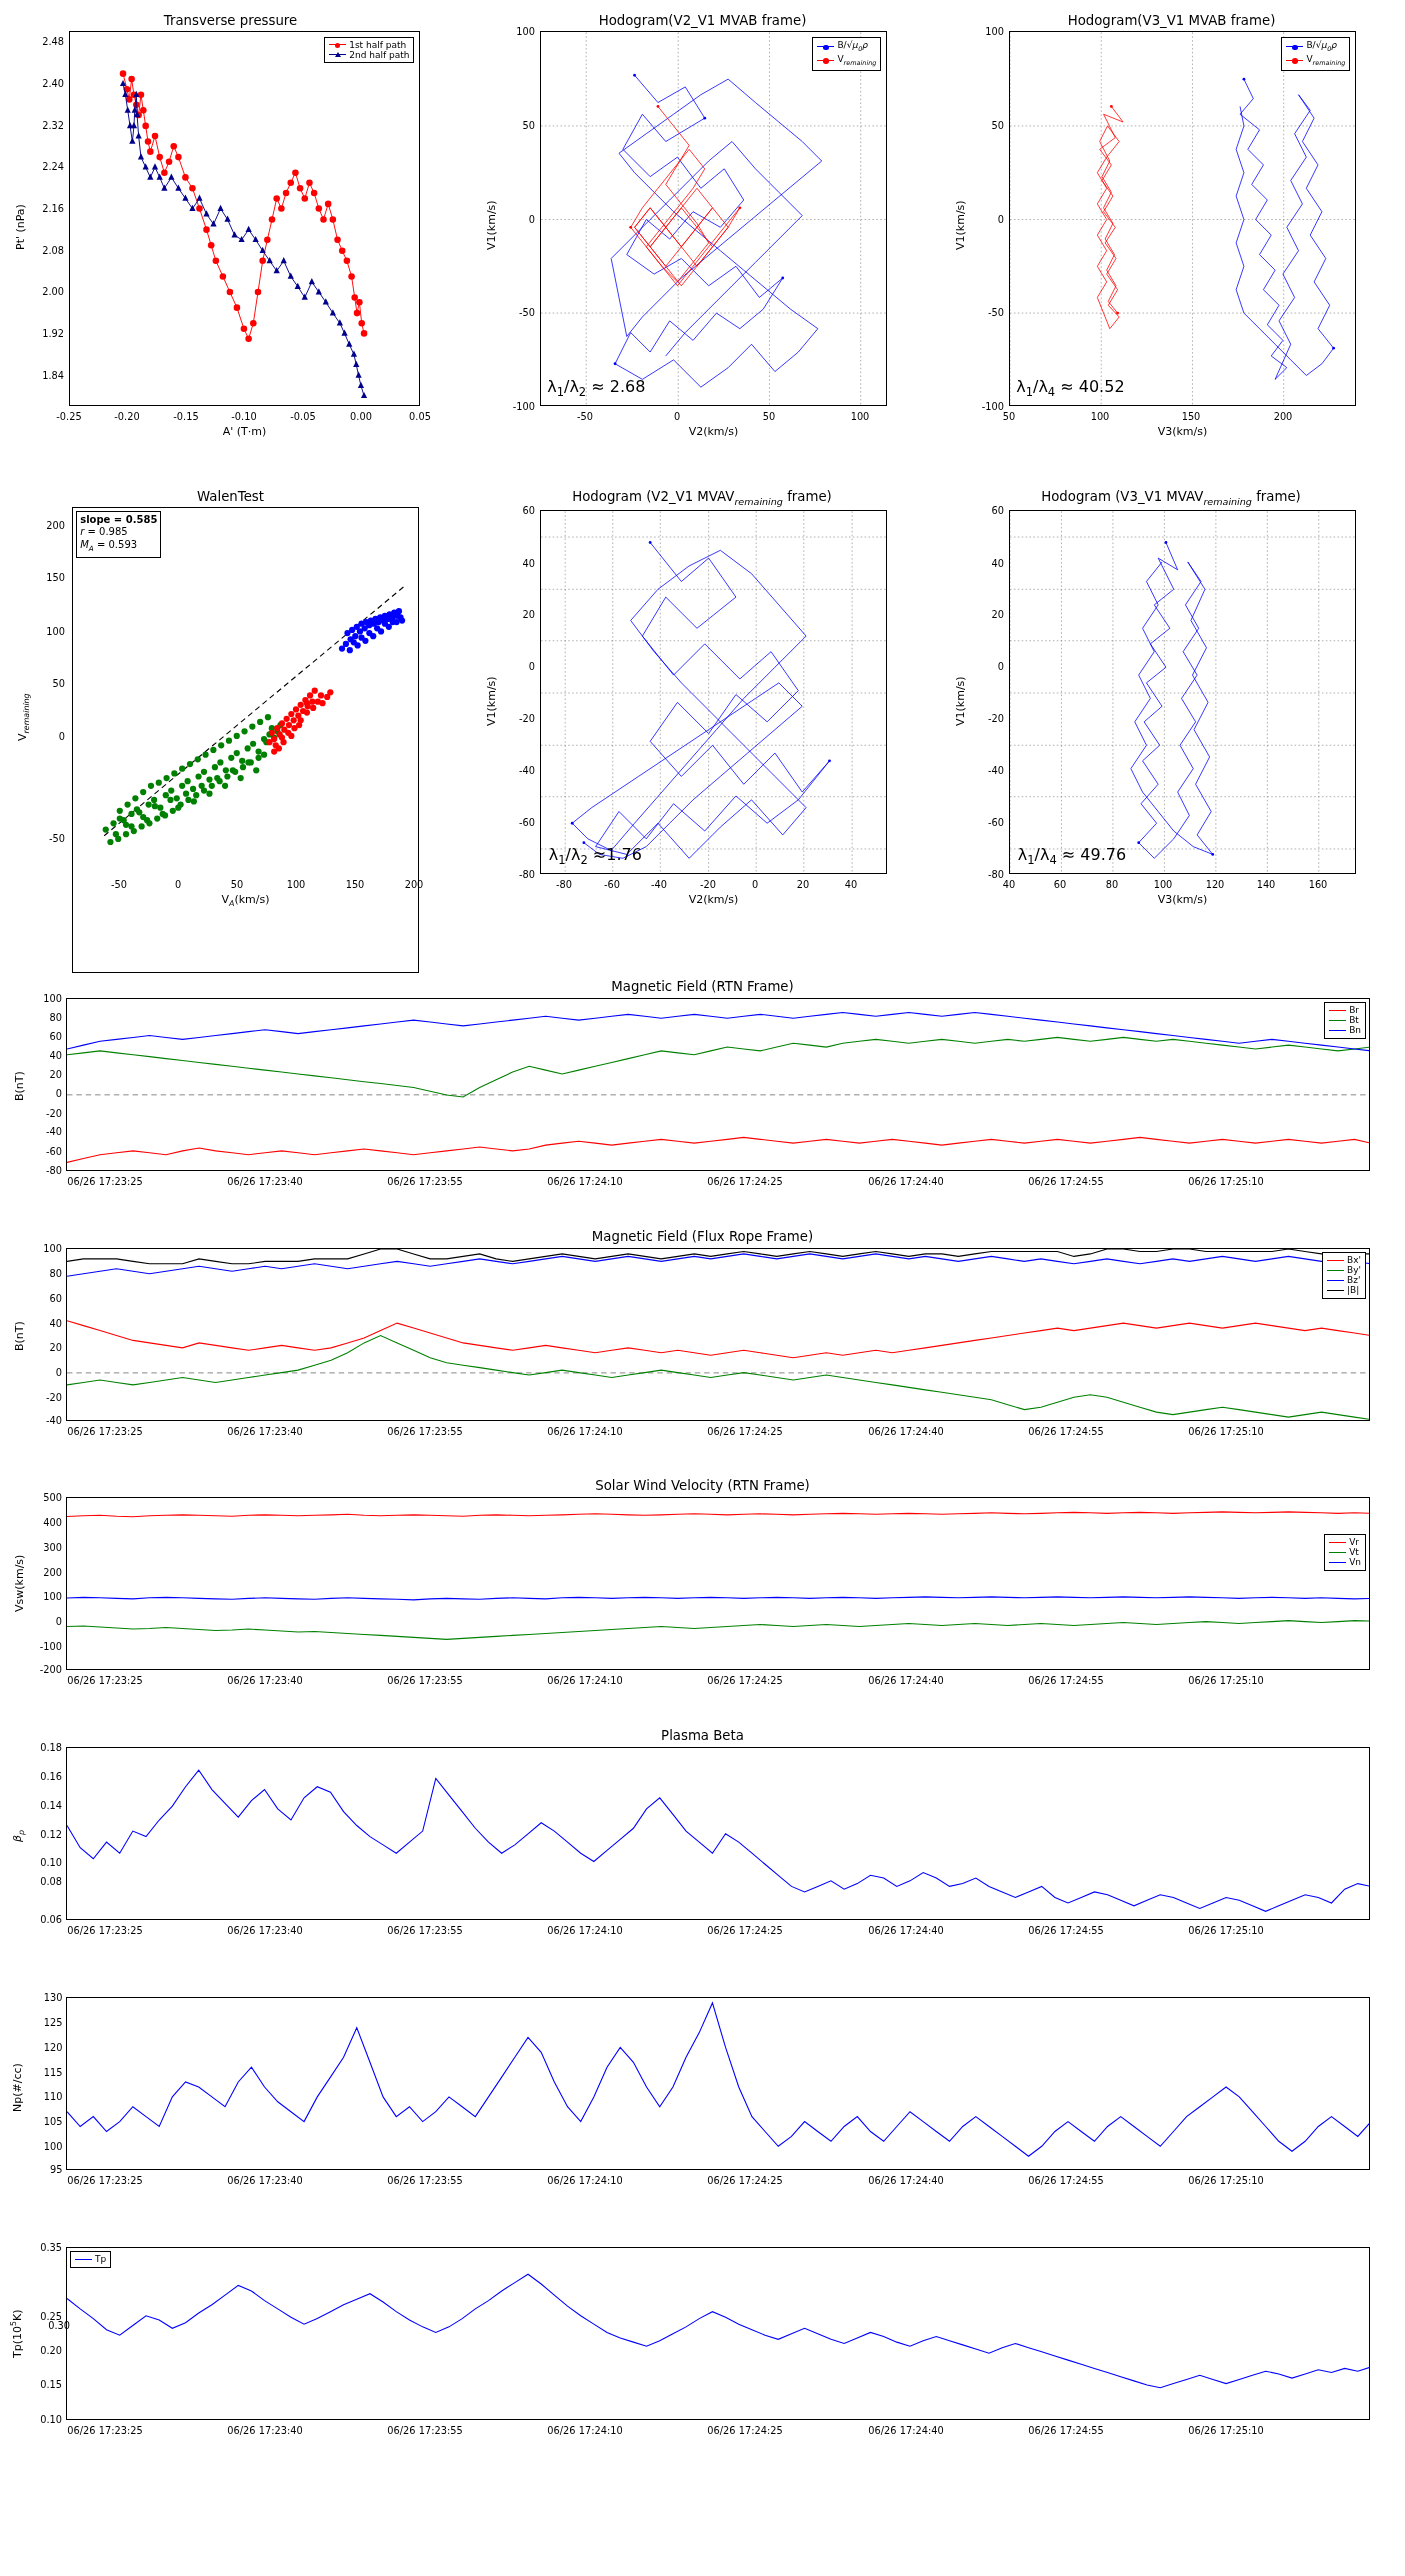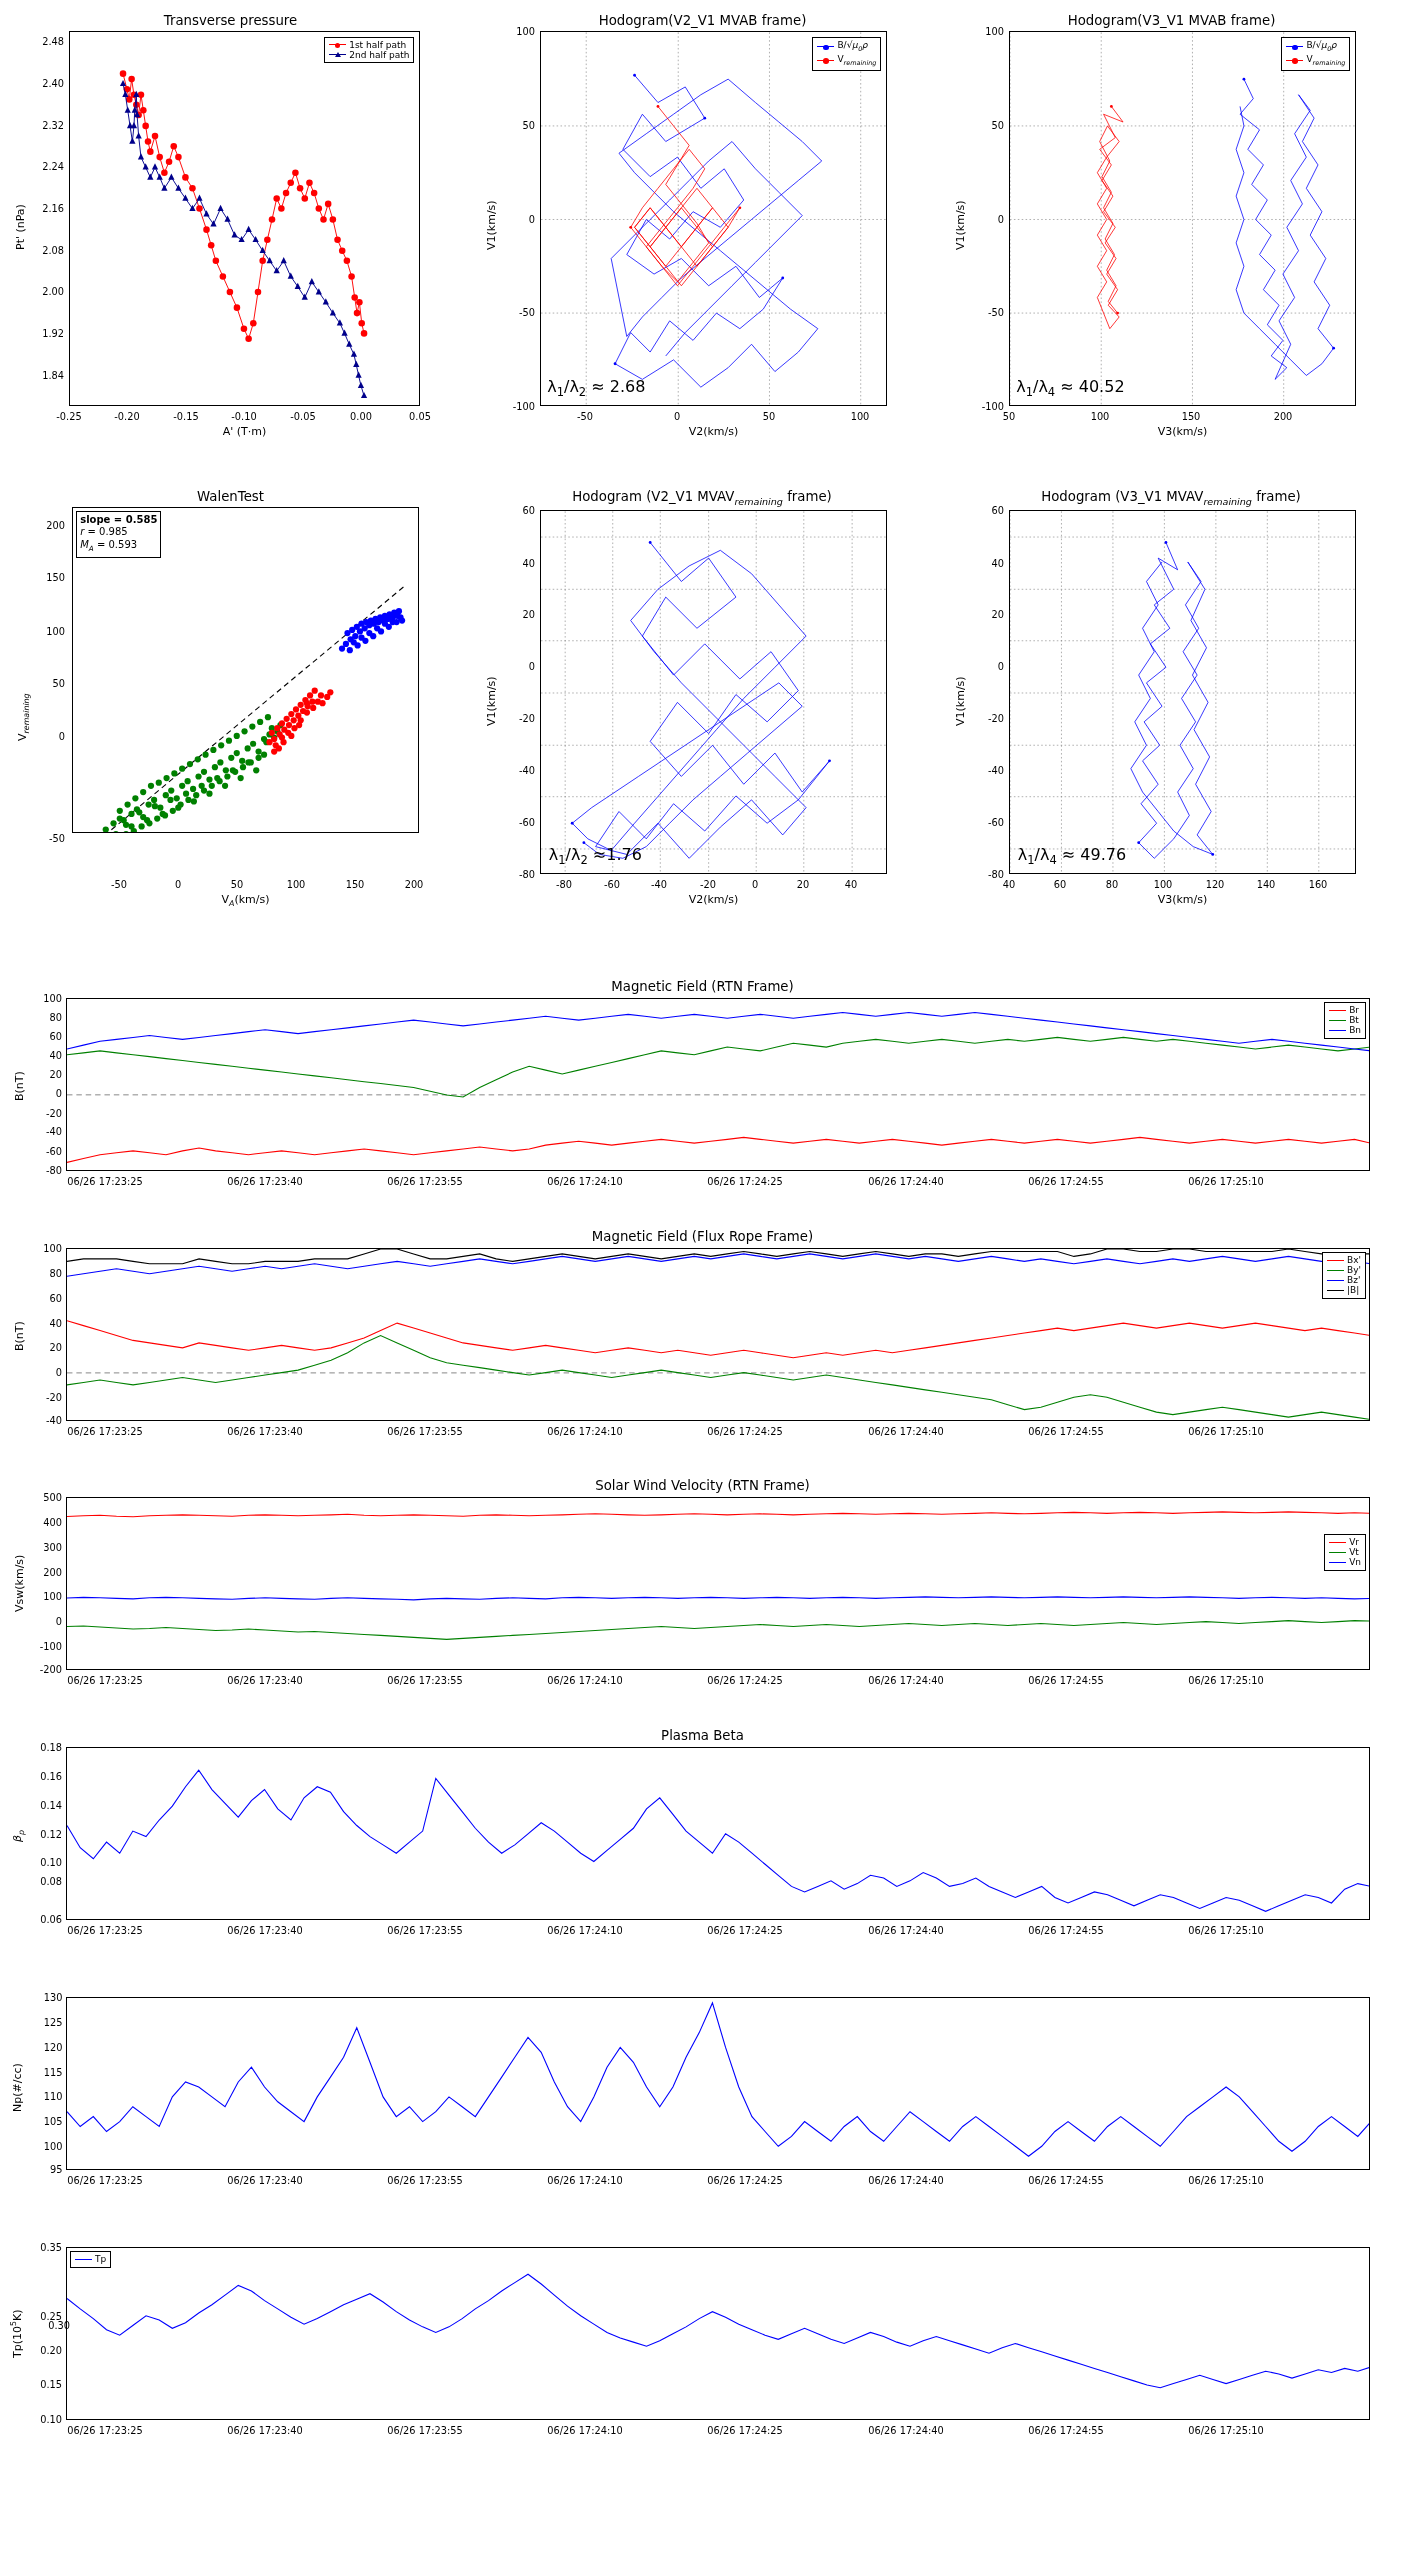--- a/index.html
+++ b/index.html
@@ -293,21 +293,21 @@
     <div class="tickx tick" style="left:72px;top:411px;">50</div>
     <div class="tickx tick" style="left:163px;top:411px;">100</div>
     <div class="tickx tick" style="left:254px;top:411px;">150</div>
     <div class="tickx tick" style="left:346px;top:411px;">200</div>
     <div class="xlabel" style="left:72px;top:425px;width:347px;">V3(km/s)</div>
     <div class="ylabel" style="left:17px;top:250px;">V1(km/s)</div>
   </div>
 
   <div class="panel" style="left:0;top:476px;width:468px;height:437px;">
     <div class="ptitle" style="left:47px;top:12.5px;width:367px;">WalenTest</div>
-    <div class="plotbox" style="left:72px;top:31px;width:347px;height:326px;">
+    <div class="plotbox" style="left:72px;top:31px;width:347px;height:466px;">
       <svg width="347" height="367" viewBox="0 0 445 470">
         <line x1="40" y1="420" x2="425" y2="100" stroke="#000000" stroke-width="1.4" stroke-dasharray="7,5"></line>
         <g fill="#008000">
           <circle cx="42" cy="412" r="4"></circle>
             <circle cx="52" cy="404" r="4"></circle>
             <circle cx="60" cy="398" r="4"></circle>
             <circle cx="68" cy="406" r="4"></circle>
             <circle cx="75" cy="392" r="4"></circle>
             <circle cx="82" cy="386" r="4"></circle>
             <circle cx="90" cy="396" r="4"></circle>

